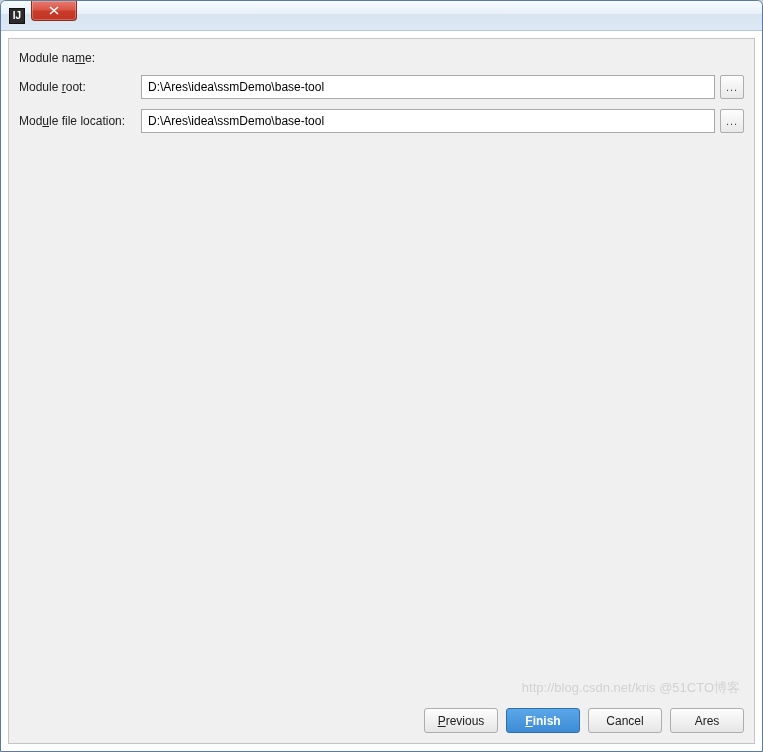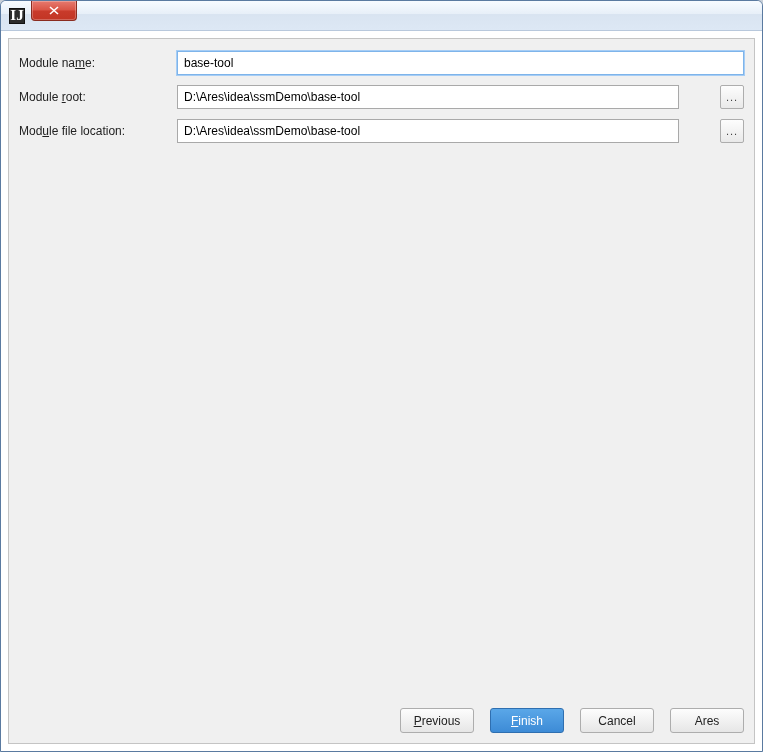--- a/index.html
+++ b/index.html
@@ -36,23 +36,23 @@
       height: 16px;
       background: #2b2b2b;
       display: flex;
       align-items: center;
       justify-content: center;
       margin-right: 6px;
       border: 1px solid #111;
     }
     .title-icon-inner {
       color: #fff;
-      font-size: 15px;
+      font-size: 10px;
       font-weight: bold;
-      font-family: Liberation Serif, serif;
+      font-family: Liberation Sans, sans-serif;
     }
     .title-text {
       color: #222;
       font-size: 12px;
       flex: 1;
     }
     .close-btn {
       width: 46px;
       height: 20px;
       background: linear-gradient(to bottom, #e67a6f 0%, #d95445 48%, #c93b2b 52%, #c23524 100%);
@@ -75,21 +75,20 @@
       border: 1px solid #c4c4c4;
       display: flex;
       flex-direction: column;
       padding: 12px 10px 10px 10px;
     }
     .form-area { flex: 1; }
     .form-row {
       display: flex;
       align-items: center;
       margin-bottom: 10px;
-      gap: 36px;
     }
     .form-label {
       width: 122px;
       color: #222;
       font-size: 12px;
       padding-right: 4px;
     }
     .form-label .mn { text-decoration: underline; }
     .text-input {
       flex: 1;
@@ -116,41 +115,41 @@
       display: flex;
       align-items: center;
       justify-content: center;
       font-size: 11px;
       color: #444;
       letter-spacing: 1px;
     }
     .button-bar {
       display: flex;
       justify-content: flex-end;
-      gap: 16px;
+      gap: 8px;
       padding-top: 10px;
     }
     .btn {
       min-width: 74px;
       height: 25px;
       background: linear-gradient(to bottom, #fdfdfd, #e6e6e6);
       border: 1px solid #adadad;
       border-radius: 3px;
       font-size: 12px;
       font-family: inherit;
       cursor: pointer;
       color: #222;
       padding: 0 10px;
     }
     .btn .mn { text-decoration: underline; }
     .btn.primary {
       background: linear-gradient(to bottom, #5aa7e8, #3d8bd6);
       border: 1px solid #2f6fb0;
       color: #fff;
-      font-weight: 400;
+      font-weight: 700;
     }
     .watermark {
       position: absolute;
       bottom: 46px;
       right: 14px;
       color: rgba(120,120,120,0.25);
       font-size: 13px;
       pointer-events: none;
       font-family: Arial, sans-serif;
     }
@@ -168,37 +167,37 @@
         <path d="M1 1 L9 8 M9 1 L1 8" stroke="#fff" stroke-width="1.6" fill="none"></path>
       </svg>
     </div>
   </div>
 
   <div class="content" style="position:relative;">
     <div class="form-area">
 
       <div class="form-row">
         <div class="form-label"><span>Module na</span><span class="mn">m</span><span>e:</span></div>
-        <input type="text" class="text-input focused" value="base-tool" style="">
       </div>
 
       <div class="form-row">
         <div class="form-label"><span>Module </span><span class="mn">r</span><span>oot:</span></div>
         <input type="text" class="text-input" value="D:\Ares\idea\ssmDemo\base-tool" style="">
         <button class="browse-btn">...</button>
       </div>
 
       <div class="form-row">
         <div class="form-label"><span>Mod</span><span class="mn">u</span><span>le file location:</span></div>
         <input type="text" class="text-input" value="D:\Ares\idea\ssmDemo\base-tool" style="">
         <button class="browse-btn">...</button>
       </div>
 
     </div>
 
+    <div class="watermark">http://blog.csdn.net/kris @51CTO博客</div>
 
     <div class="button-bar">
       <button class="btn"><span class="mn">P</span><span>revious</span></button>
       <button class="btn primary"><span class="mn">F</span><span>inish</span></button>
       <button class="btn">Cancel</button>
       <button class="btn">Ares</button>
     </div>
   </div>
 </div>
 

